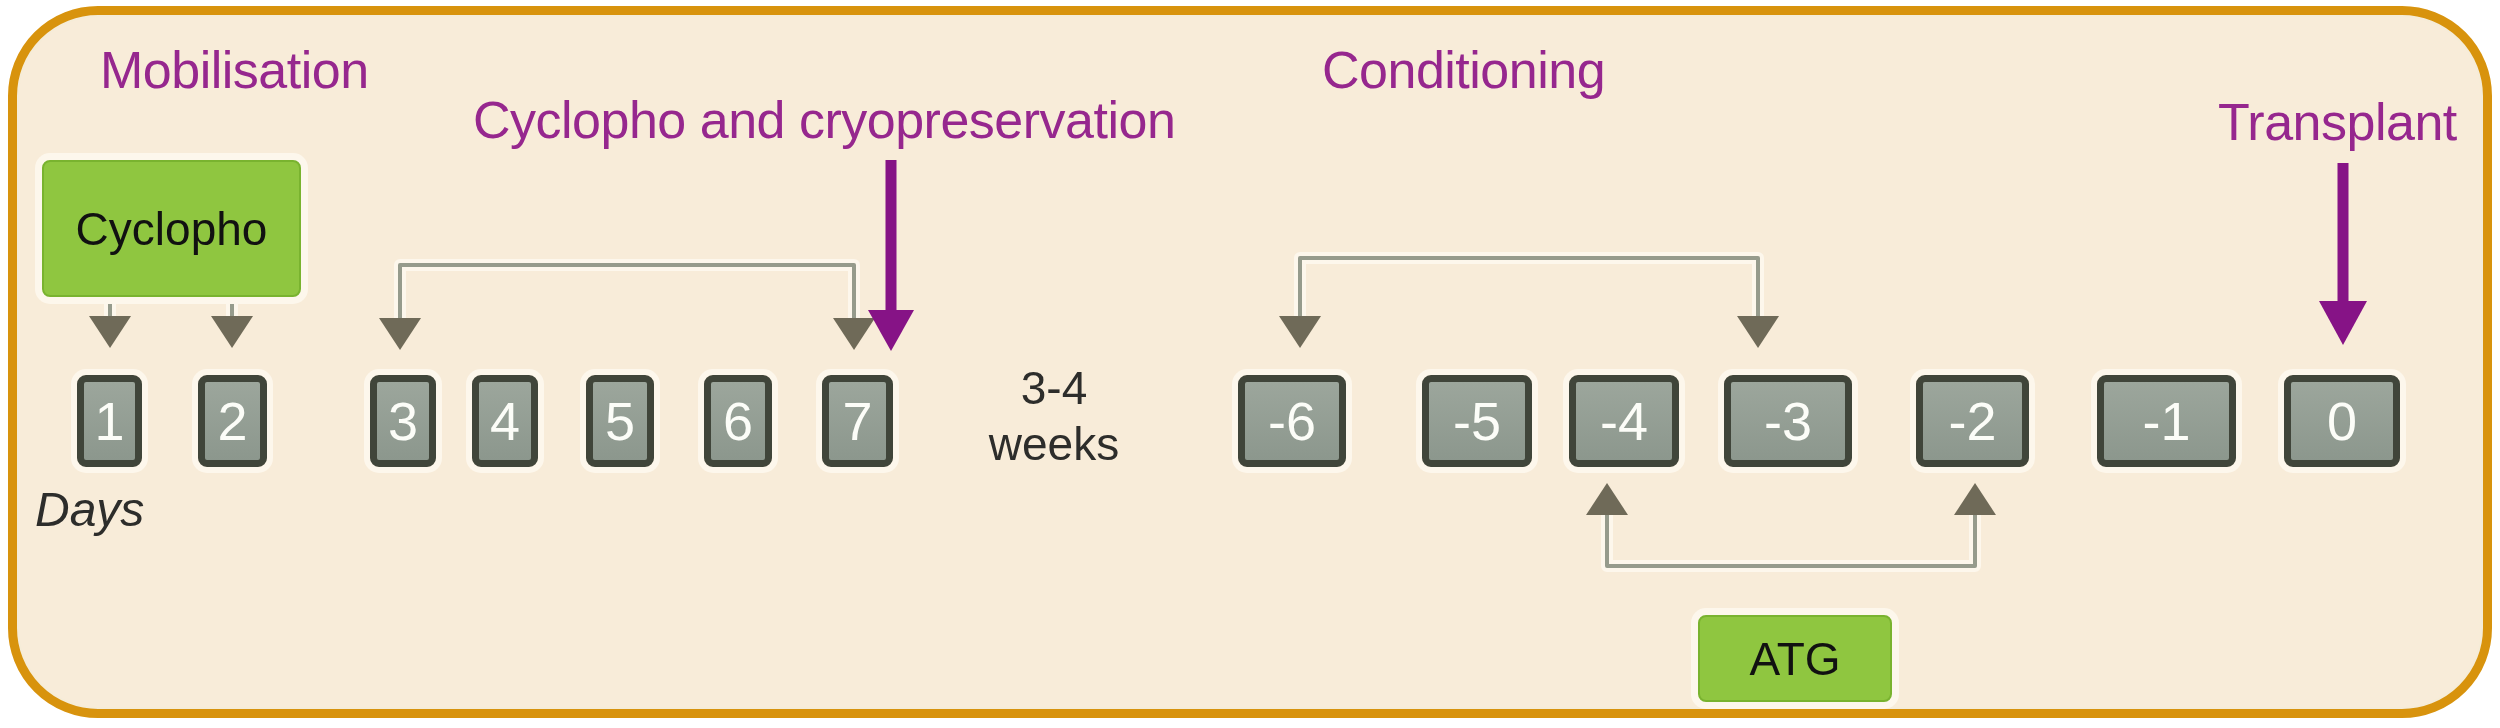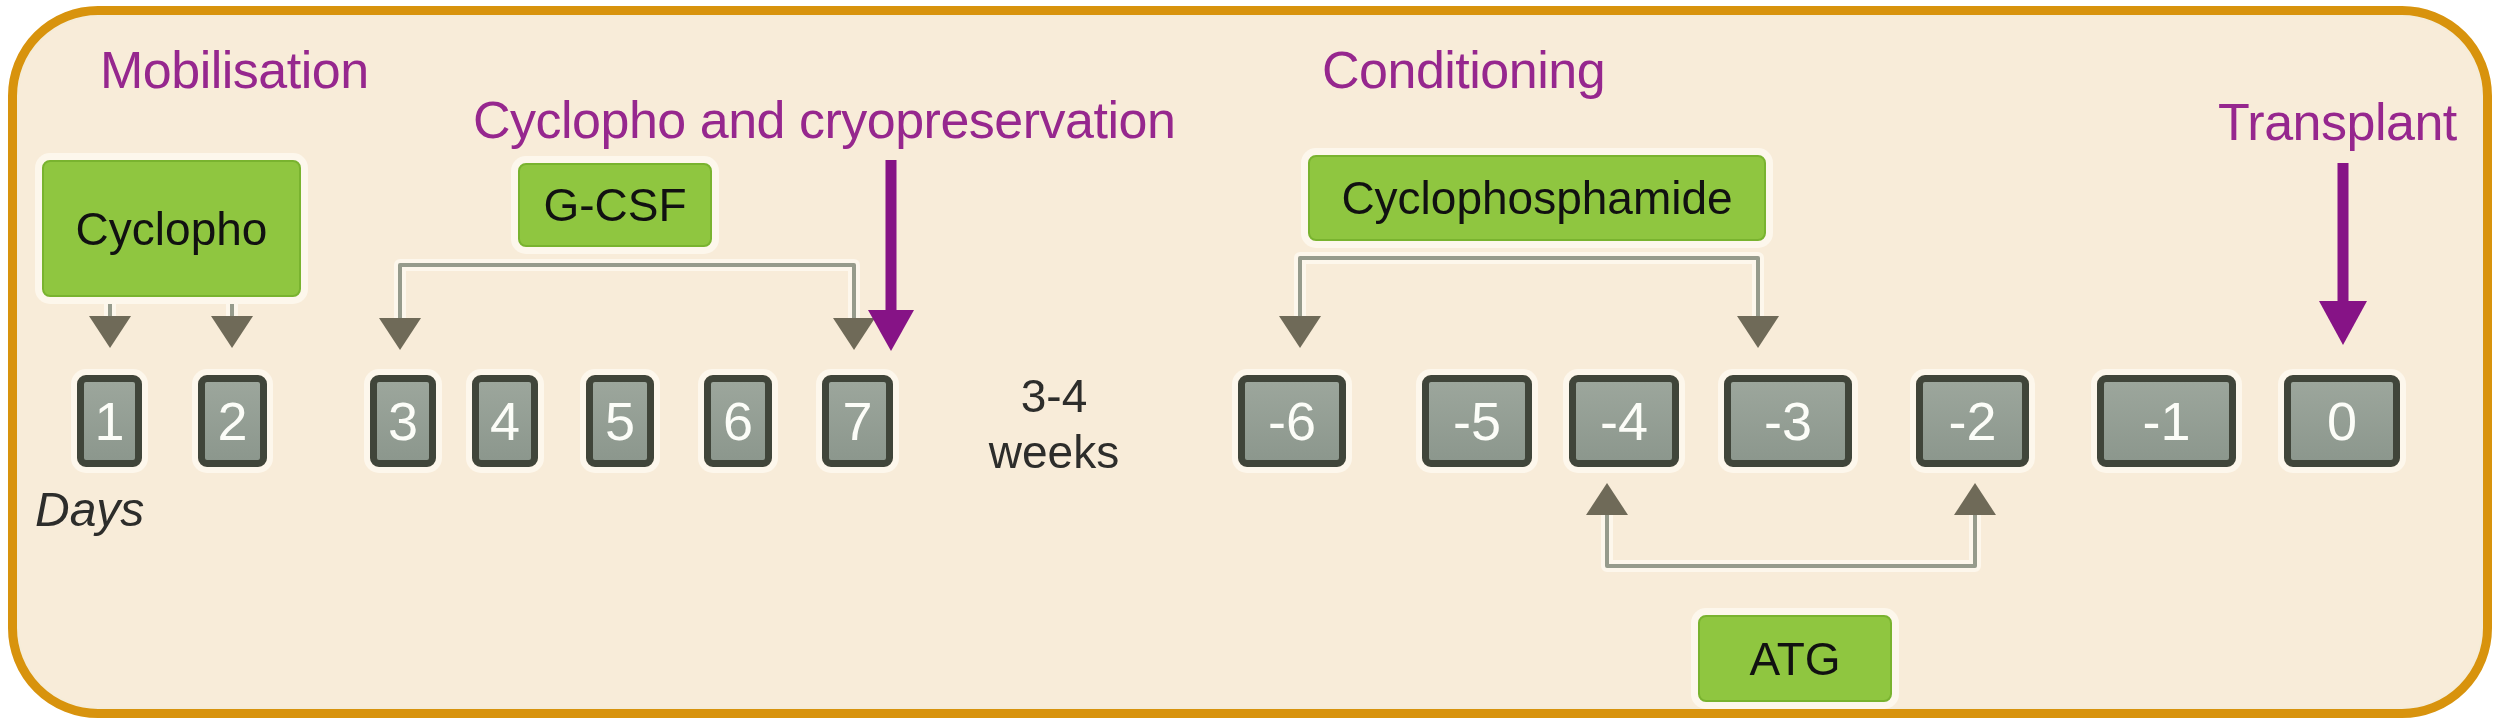--- a/index.html
+++ b/index.html
@@ -16,21 +16,21 @@
   .phase-title{position:absolute;color:var(--purple-text);font-size:52px;white-space:nowrap;
          letter-spacing:-0.5px;}
   .drug-box{position:absolute;background:var(--green);border:2px solid var(--green-border);
          box-shadow:0 0 0 7px var(--halo);display:flex;align-items:center;justify-content:center;
          color:#111;text-align:center;font-size:46px;line-height:60px;border-radius:8px;}
   .day-box{position:absolute;top:375px;height:92px;box-sizing:border-box;
          background:linear-gradient(#9ca69c,#8c978d);border:7px solid var(--daybox-border);
          border-radius:9px;box-shadow:0 0 0 6px var(--halo);
          display:flex;align-items:center;justify-content:center;
          color:#fcfdf8;font-size:54px;}
-  .gap-label{position:absolute;left:954px;top:368px;width:200px;text-align:center;
+  .gap-label{position:absolute;left:954px;top:360px;width:200px;text-align:center;
          color:var(--ink);font-size:46px;line-height:56px;}
   .axis-label{position:absolute;left:35px;top:482px;color:var(--ink);font-size:48px;
          font-style:italic;text-align:right;}
   svg.overlay{position:absolute;left:0;top:0;width:2500px;height:728px;pointer-events:none;}
   svg .casing{stroke:var(--halo);stroke-width:12;fill:none;stroke-linejoin:round;stroke-linecap:square;}
   svg .gline{stroke:var(--line-gray);stroke-width:4;fill:none;stroke-linejoin:round;}
   svg .ghead{fill:var(--head-gray);stroke:none;}
   svg .pline{stroke:var(--purple-arrow);stroke-width:11;fill:none;}
   svg .phead{fill:var(--purple-arrow);stroke:none;}
 </style>
@@ -89,26 +89,20 @@
   <div class="phase-title" style="left:100px;top:40px">Mobilisation</div>
   <div class="phase-title" style="left:473px;top:90px">Cyclopho and cryopreservation</div>
   <div class="phase-title" style="left:1322px;top:40px">Conditioning</div>
   <div class="phase-title" style="left:2218px;top:92px">Transplant</div>
 
   <div class="drug-box" style="left:42px;top:160px;width:255px;height:133px">
     <div>
       <div>Cyclopho</div>
     </div>
   </div>
-  <div class="drug-box" style="left:518px;top:163px;width:190px;height:80px">
-    <span>G-CSF</span>
-  </div>
-  <div class="drug-box" style="left:1308px;top:155px;width:454px;height:82px">
-    <span>Cyclophosphamide</span>
-  </div>
   <div class="drug-box" style="left:1698px;top:615px;width:190px;height:83px">
     <span>ATG</span>
   </div>
 
   <div id="days-container">
       <div class="day-box" style="left: 77px; width: 65px;">
         <span>1</span>
       </div>
       <div class="day-box" style="left: 198px; width: 69px;">
         <span>2</span>

